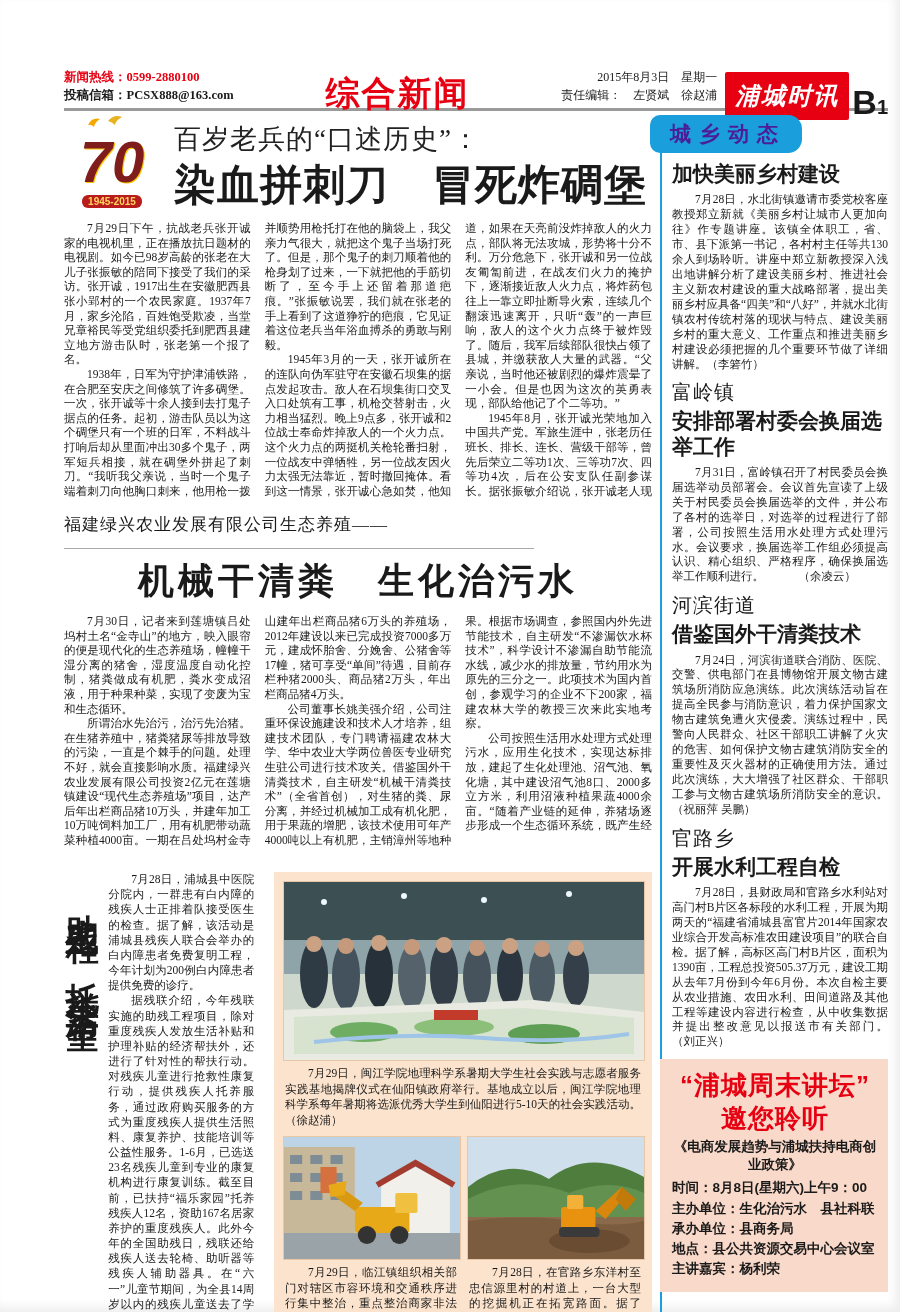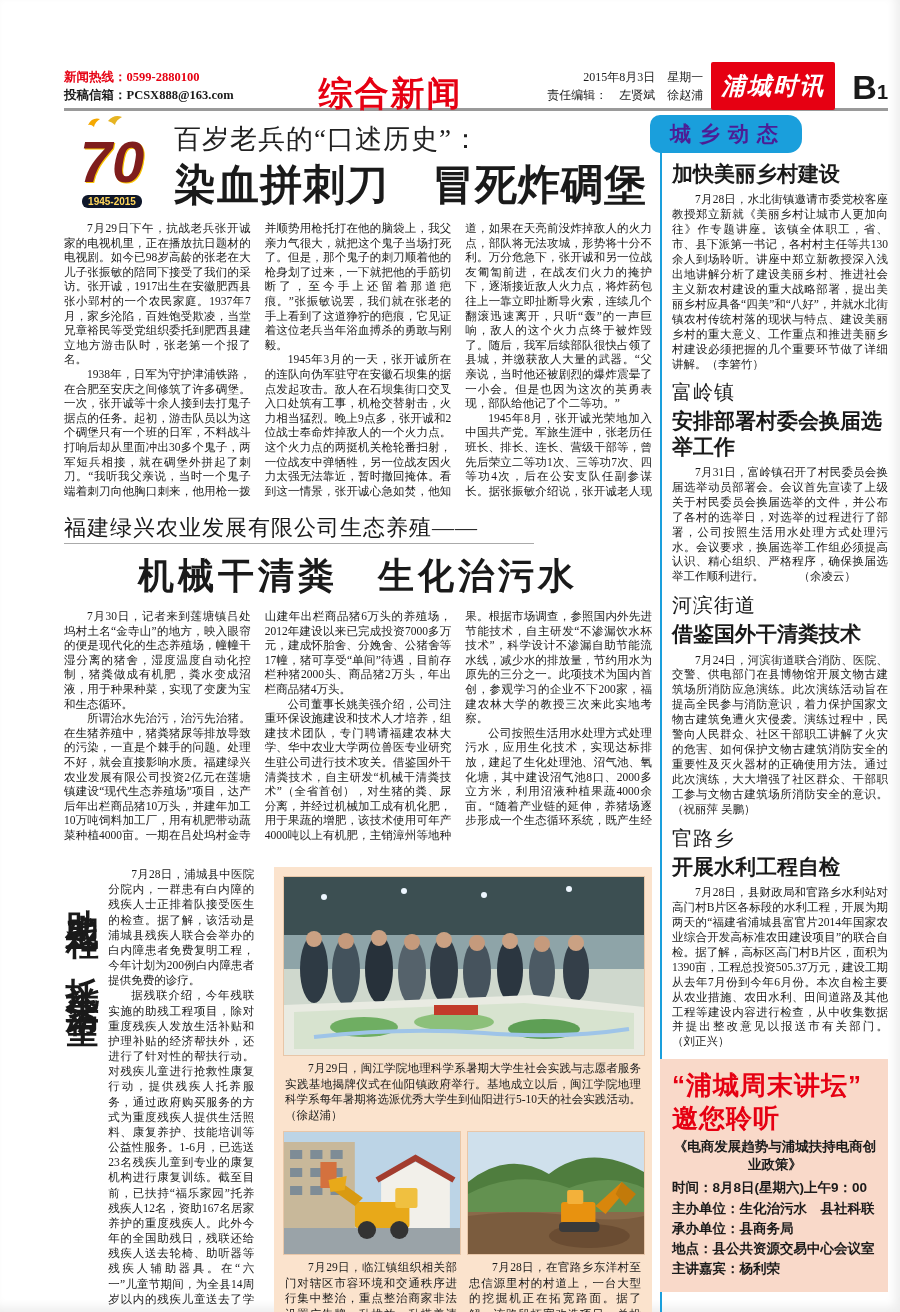--- a/index.html
+++ b/index.html
@@ -8,46 +8,46 @@
         font-family:"Liberation Serif","DejaVu Serif",serif;color:#1a1a1a;overflow:hidden;box-sizing:border-box;
         padding:52px 12px 20px 64px;}
   
   .masthead{display:flex;align-items:flex-end;border-bottom:3px solid #9a9a9a;padding-bottom:4px;height:52px;}
   .mh-contact{font-size:12.5px;font-weight:bold;line-height:1.45;white-space:nowrap;}
   .mh-contact .hot{color:#e60012;}
   .mh-section{flex:1;text-align:center;color:#e60012;font-family:"Liberation Sans","DejaVu Sans",sans-serif;
               font-weight:bold;font-size:34px;letter-spacing:2px;line-height:1;position:relative;top:6px;}
   .mh-right{font-size:12px;text-align:right;line-height:1.5;white-space:nowrap;margin-right:8px;}
   .mh-brand{background:#e60012;color:#fff;font-weight:bold;font-size:24px;letter-spacing:2px;
-            padding:8px 10px;font-style:italic;border-radius:2px;position:relative;top:6px;white-space:nowrap;}
+            padding:8px 10px;font-style:italic;border-radius:2px;position:relative;top:16px;white-space:nowrap;}
   .mh-pageno{font-family:"Liberation Sans","DejaVu Sans",sans-serif;font-weight:bold;font-size:34px;
-             line-height:1;position:relative;top:0;margin-left:17px;text-align:center;}
+             line-height:1;position:relative;top:15px;margin-left:3px;text-align:center;}
   .mh-pageno .digit{font-size:20px;}
   
   .cols{display:flex;margin-top:8px;}
   .main-col{width:588px;flex:none;}
   .side-col{flex:1;margin-left:8px;border-left:2px solid #1a9fdc;padding-left:10px;position:relative;}
   
   .a1-head{display:flex;align-items:flex-start;}
   .logo70{width:96px;height:92px;flex:none;position:relative;text-align:center;}
   .logo70 .doves{position:absolute;top:-6px;left:18px;}
   .logo70 .num{font-family:"Liberation Sans","DejaVu Sans",sans-serif;font-weight:bold;font-style:italic;
                font-size:58px;color:#7f1d1d;line-height:1;margin-top:14px;text-shadow:1px 1px 0 #f8c300;}
-  .logo70 .years{display:inline-block;background:#0f172a;color:#ffd65c;font-size:10px;font-weight:bold;
+  .logo70 .years{display:inline-block;background:#b91c1c;color:#ffd65c;font-size:10px;font-weight:bold;
                  padding:1px 6px;border-radius:6px;margin-top:-4px;font-family:"Liberation Sans",sans-serif;}
   .a1-titles{margin-left:14px;}
   .a1-kicker{font-size:27px;color:#222;letter-spacing:1px;margin-top:2px;}
   .a1-title{font-family:"Liberation Sans","DejaVu Sans",sans-serif;font-weight:bold;font-size:42px;
             letter-spacing:1px;line-height:1.15;margin-top:4px;}
   .body3{column-count:3;column-gap:14px;text-align:justify;font-size:11.5px;line-height:1.27;
          margin-top:10px;overflow:hidden;}
   .a1-body{height:282px;}
   .body3 p{margin:0;text-indent:2em;}
   
-  .a2-kicker{font-size:22px;letter-spacing:1px;border-bottom:1px solid #aaa;padding-bottom:0;
+  .a2-kicker{font-size:17px;letter-spacing:1px;border-bottom:1px solid #aaa;padding-bottom:12px;
              width:470px;margin-top:10px;}
   .a2-title{text-align:center;font-weight:bold;font-size:36px;letter-spacing:4px;margin-top:8px;
             font-family:"Liberation Serif",serif;}
   .a2-body{height:248px;margin-top:8px;}
   
   .bottom-row{display:flex;margin-top:10px;}
   .a3-wrap{width:200px;flex:none;display:flex;}
   .a3-vtitle{writing-mode:vertical-rl;text-orientation:upright;font-weight:bold;font-size:33px;
              line-height:1.1;letter-spacing:7px;height:462px;margin-top:16px;flex:none;}
   .a3-right{margin-left:8px;display:flex;flex-direction:column;}
@@ -65,21 +65,21 @@
          font-weight:bold;font-size:21px;letter-spacing:8px;padding:5px 16px 5px 20px;border-radius:10px 14px 14px 10px;
          margin:-4px 0 6px -22px;position:relative;}
   .side-sec{margin-bottom:8px;}
   .side-town{font-size:20px;letter-spacing:1px;}
   .side-headline{font-family:"Liberation Sans","DejaVu Sans",sans-serif;font-weight:bold;font-size:21px;
                  line-height:1.2;margin:2px 0 6px 0;}
   .side-body{font-size:11.5px;line-height:1.3;text-align:justify;}
   .side-body p{margin:0;text-indent:2em;}
   .forum{background:#f9d9c9;margin-left:-12px;padding:10px 10px 12px 12px;margin-top:10px;}
   .forum-title{color:#e60012;font-family:"Liberation Sans","DejaVu Sans",sans-serif;font-weight:bold;
-               font-size:26px;text-align:left;line-height:1.25;letter-spacing:1px;}
+               font-size:26px;text-align:center;line-height:1.25;letter-spacing:1px;}
   .forum-sub{font-family:"Liberation Sans",sans-serif;font-weight:bold;font-size:13.5px;text-align:center;margin:4px 0;}
   .forum-info{font-family:"Liberation Sans","DejaVu Sans",sans-serif;font-weight:bold;font-size:13.5px;line-height:1.5;}
 </style>
 </head>
 <body>
 
 <div class="page">
 
   <div class="masthead">
     <div class="mh-contact">

